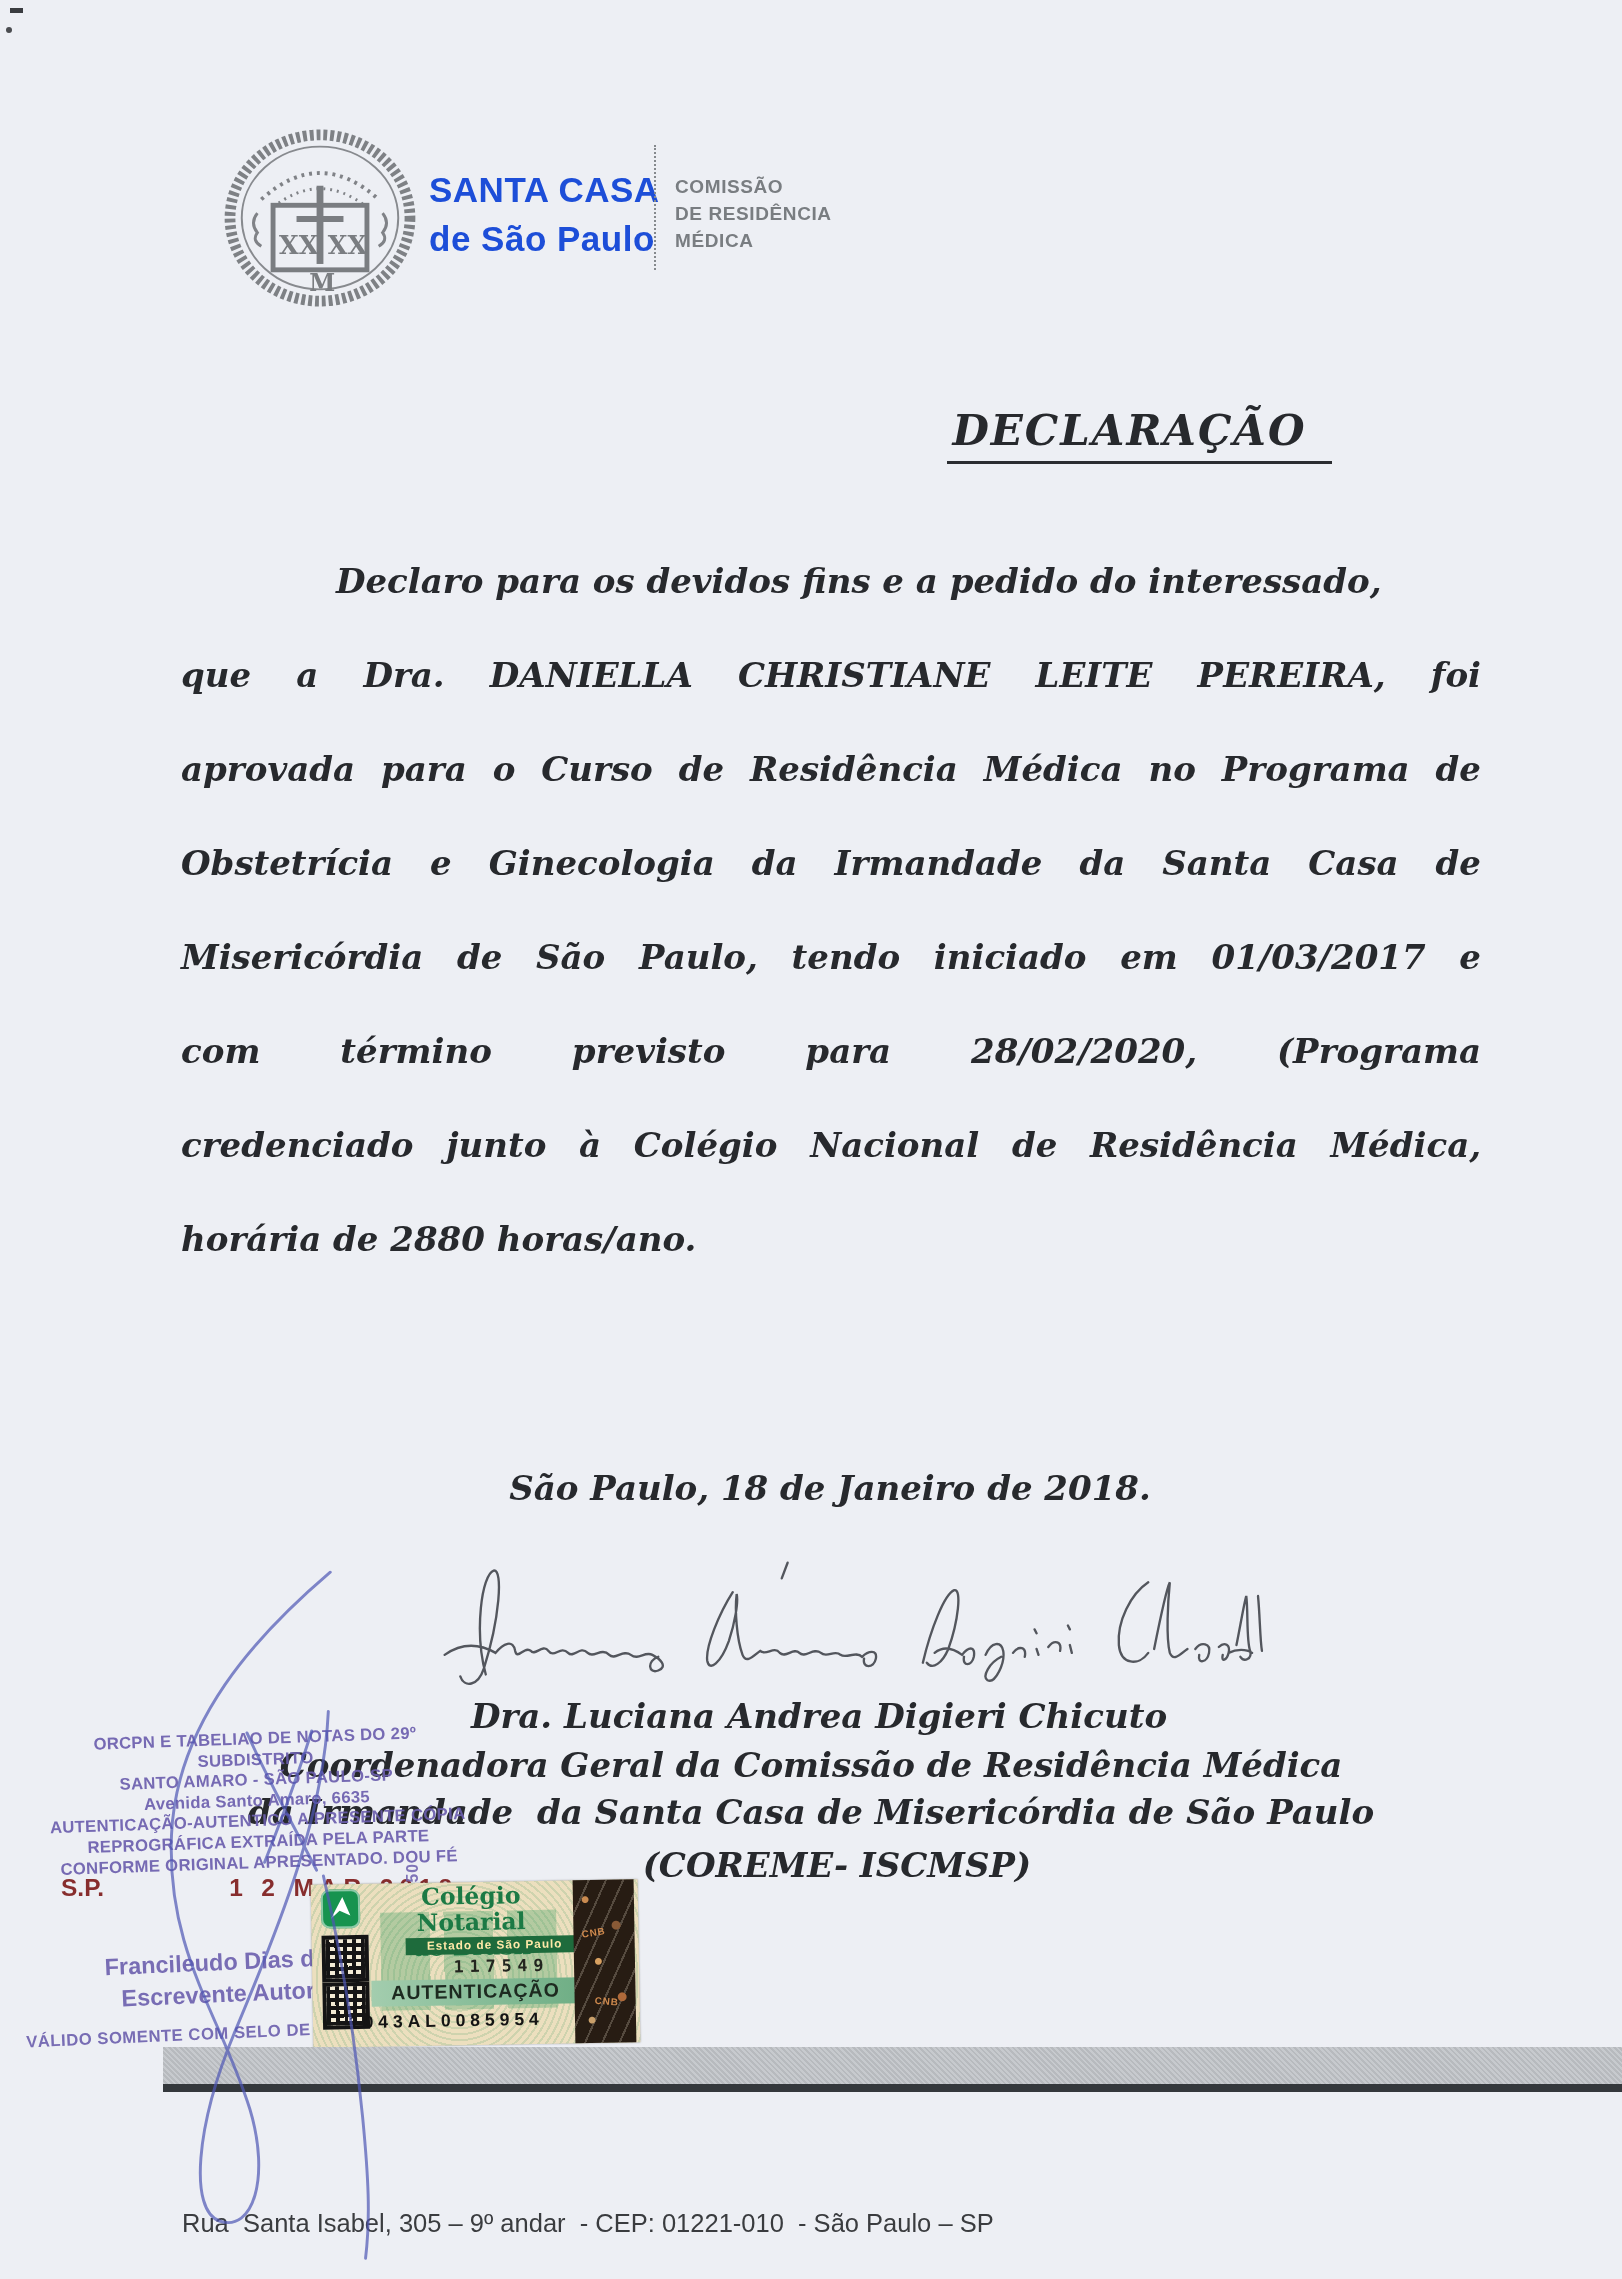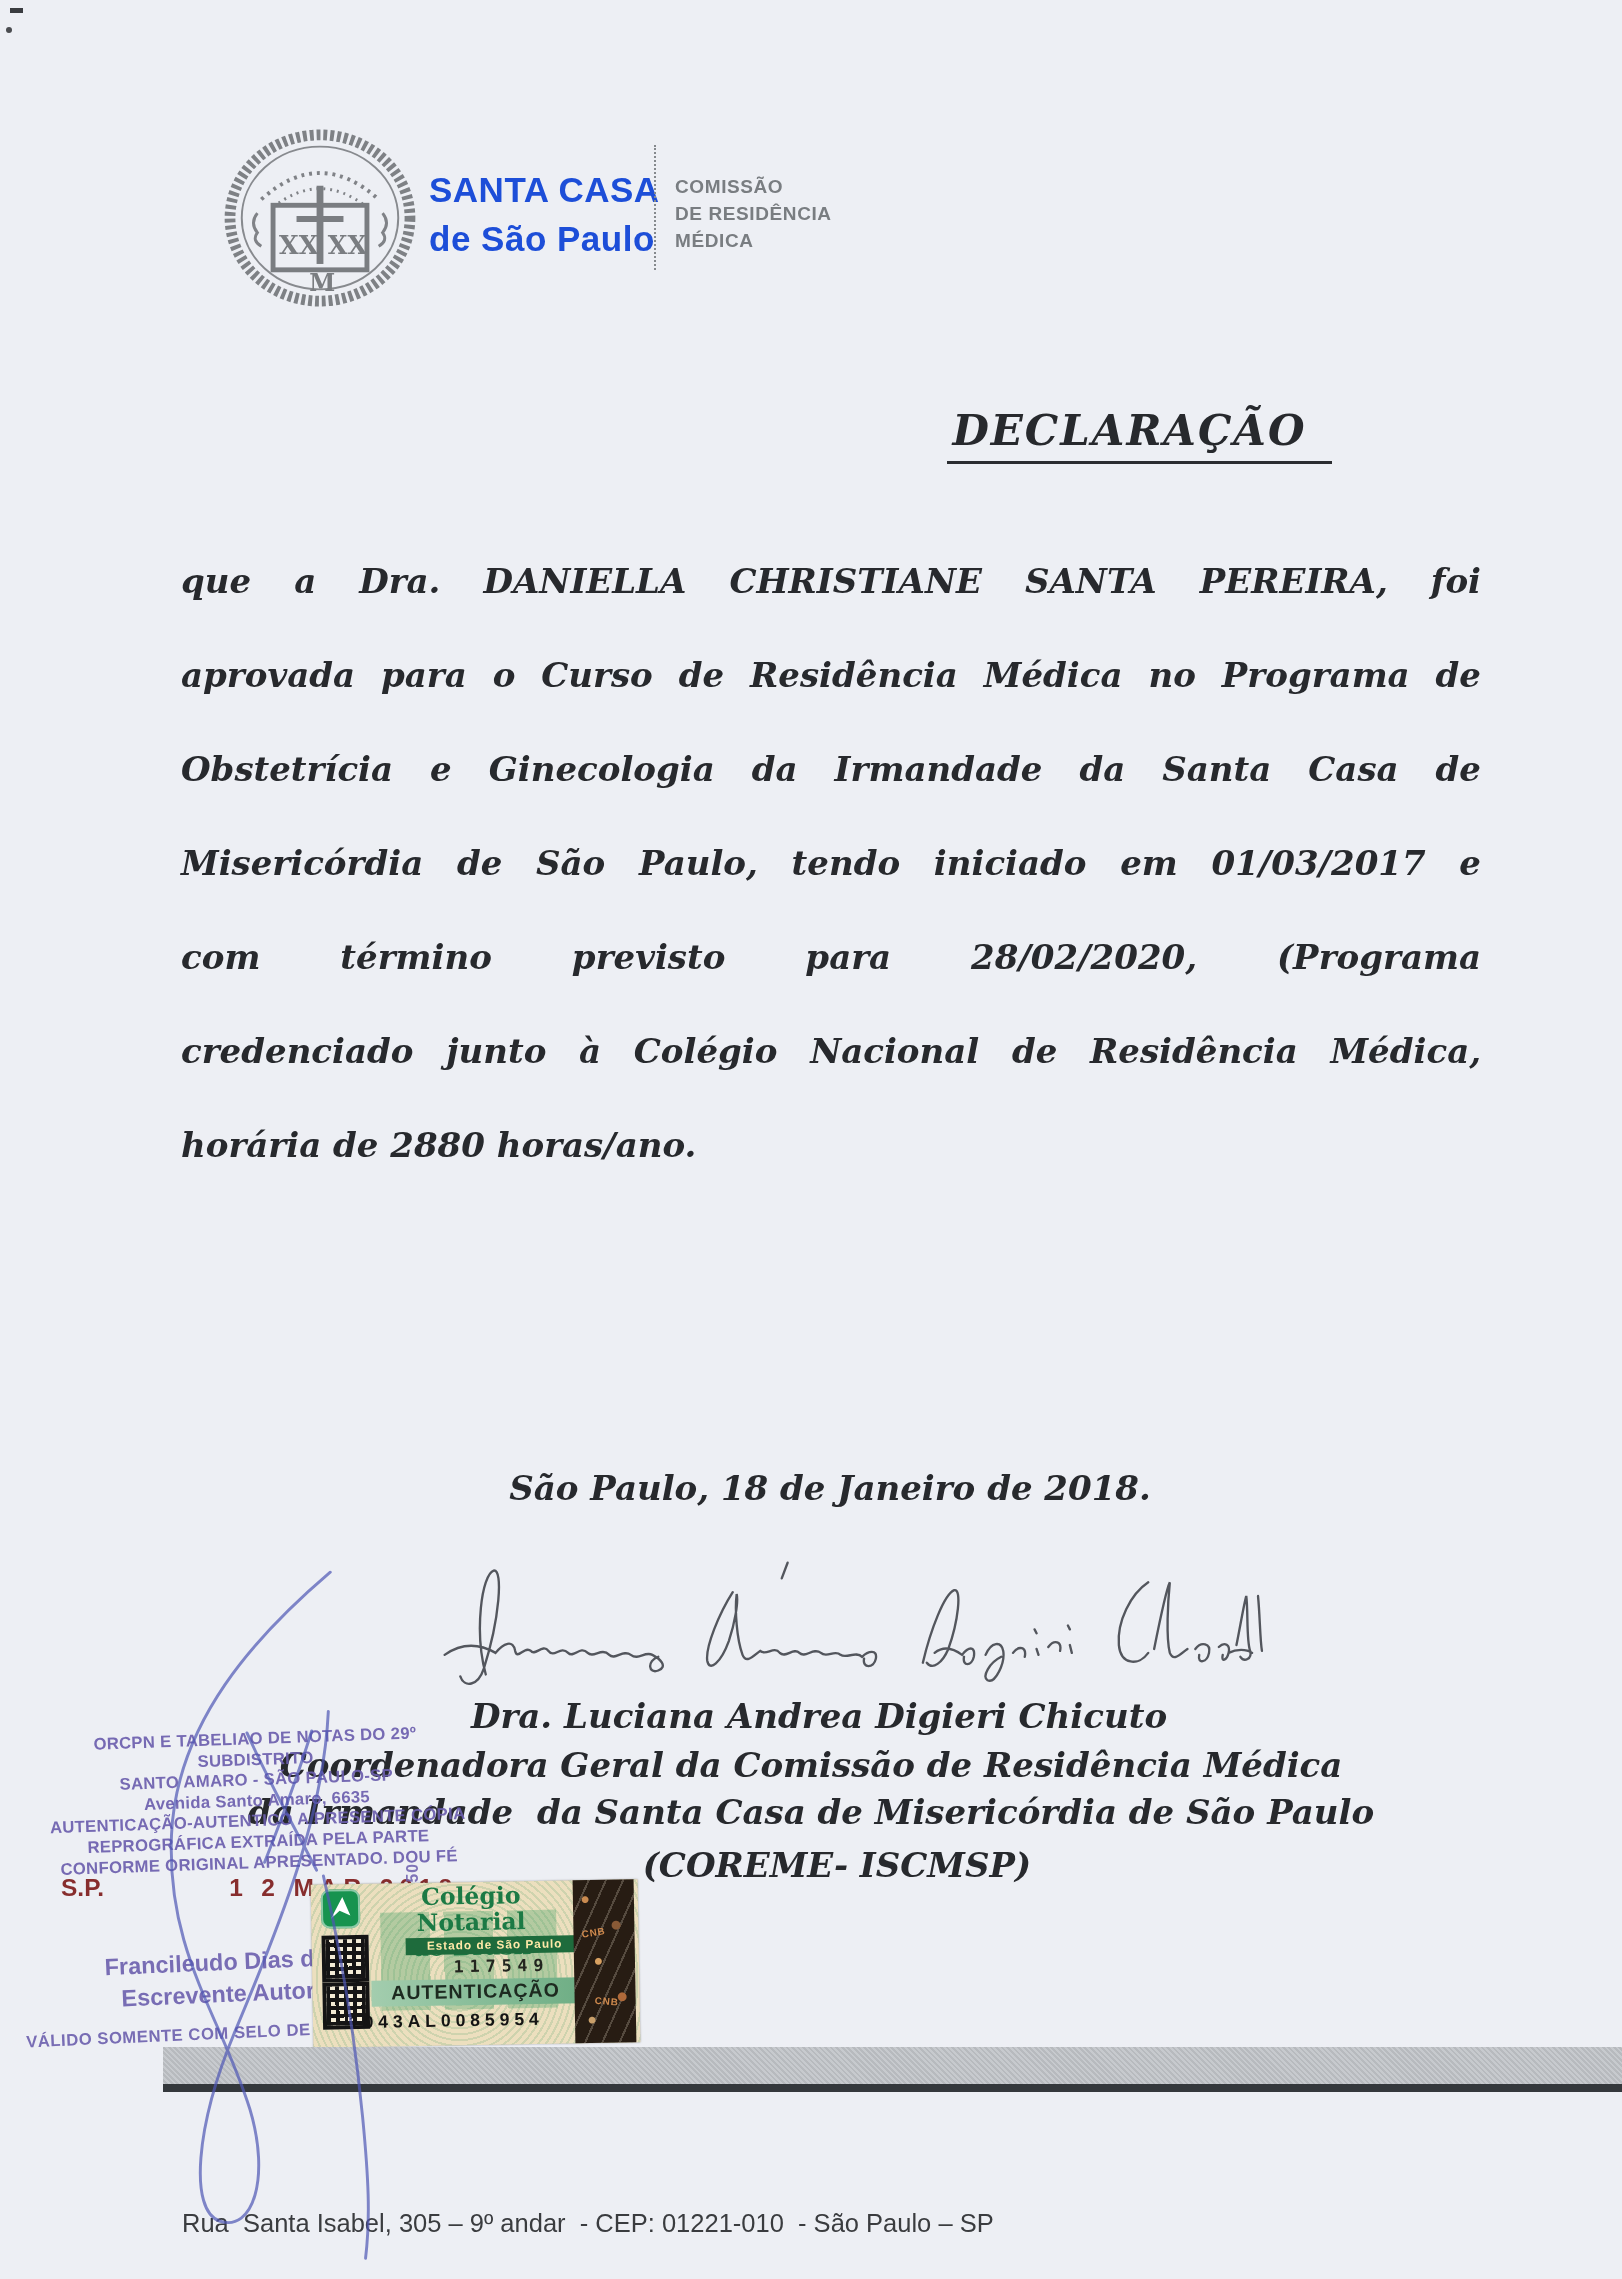--- a/index.html
+++ b/index.html
@@ -132,21 +132,22 @@
   <div class="abs hdr-divider"></div>
   <div class="abs dept">COMISSÃO
 DE RESIDÊNCIA
 MÉDICA</div>
 
   <div class="abs title-wrap serifdoc">
     <span>DECLARAÇÃO</span>
   </div>
 
   <div class="abs bodytext serifdoc">
-    <div class="bline just">que a Dra. DANIELLA CHRISTIANE SANTA PEREIRA, foi</div>
+    <div class="bline indent">Declaro para os devidos fins e a pedido do interessado,</div>
+    <div class="bline just">que a Dra. DANIELLA CHRISTIANE LEITE PEREIRA, foi</div>
     <div class="bline just">aprovada para o Curso de Residência Médica no Programa de</div>
     <div class="bline just">Obstetrícia e Ginecologia da Irmandade da Santa Casa de</div>
     <div class="bline just">Misericórdia de São Paulo, tendo iniciado em 01/03/2017 e</div>
     <div class="bline just">com término previsto para 28/02/2020, (Programa</div>
     <div class="bline just">credenciado junto à Colégio Nacional de Residência Médica,</div>
     <div class="bline">horária de 2880 horas/ano.</div>
   </div>
 
   <div class="abs date-line serifdoc">São Paulo, 18 de Janeiro de 2018.</div>
 

